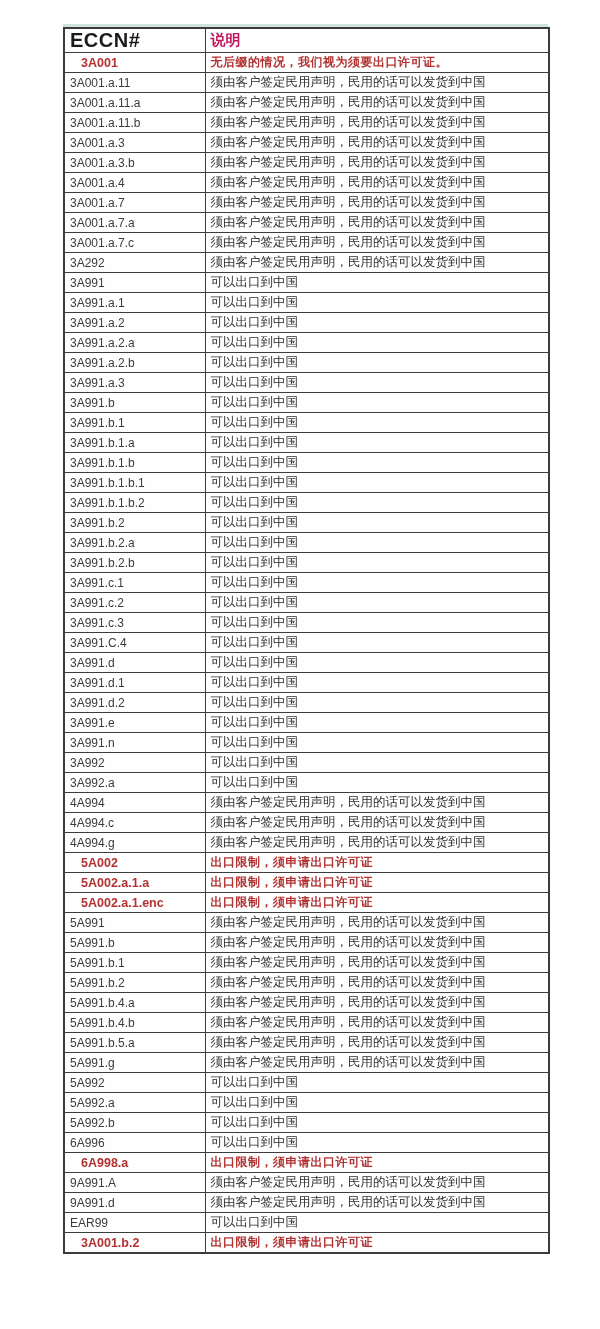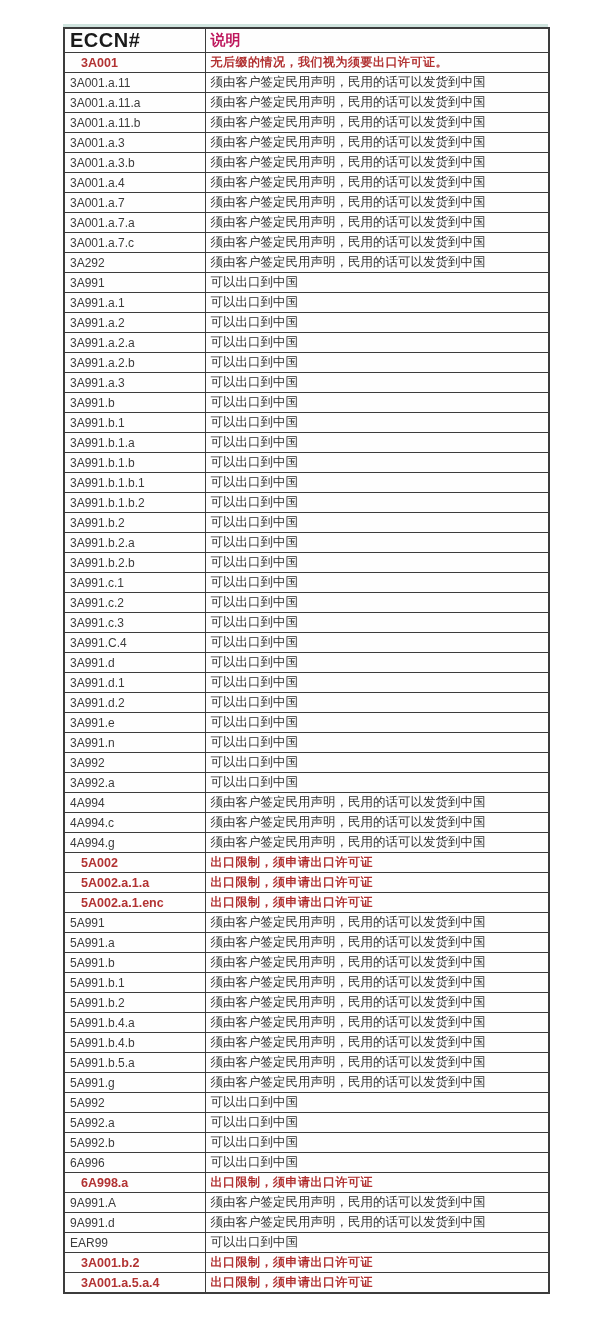--- a/index.html
+++ b/index.html
@@ -301,24 +301,20 @@
   <tr class="hl">
     <td class="c-code">5A002.a.1.enc</td>
     <td class="c-desc">出口限制，须申请出口许可证</td>
   </tr>
 
   <tr>
     <td class="c-code">5A991</td>
     <td class="c-desc">须由客户签定民用声明，民用的话可以发货到中国</td>
   </tr>
 
-  <tr>
-    <td class="c-code">5A991.a</td>
-    <td class="c-desc">须由客户签定民用声明，民用的话可以发货到中国</td>
-  </tr>
 
   <tr>
     <td class="c-code">5A991.b</td>
     <td class="c-desc">须由客户签定民用声明，民用的话可以发货到中国</td>
   </tr>
 
   <tr>
     <td class="c-code">5A991.b.1</td>
     <td class="c-desc">须由客户签定民用声明，民用的话可以发货到中国</td>
   </tr>
@@ -386,19 +382,15 @@
   <tr>
     <td class="c-code">EAR99</td>
     <td class="c-desc">可以出口到中国</td>
   </tr>
 
   <tr class="hl">
     <td class="c-code">3A001.b.2</td>
     <td class="c-desc">出口限制，须申请出口许可证</td>
   </tr>
 
-  <tr class="hl">
-    <td class="c-code">3A001.a.5.a.4</td>
-    <td class="c-desc">出口限制，须申请出口许可证</td>
-  </tr>
 </tbody>
   </table>
 </div>
 
 </body></html>

